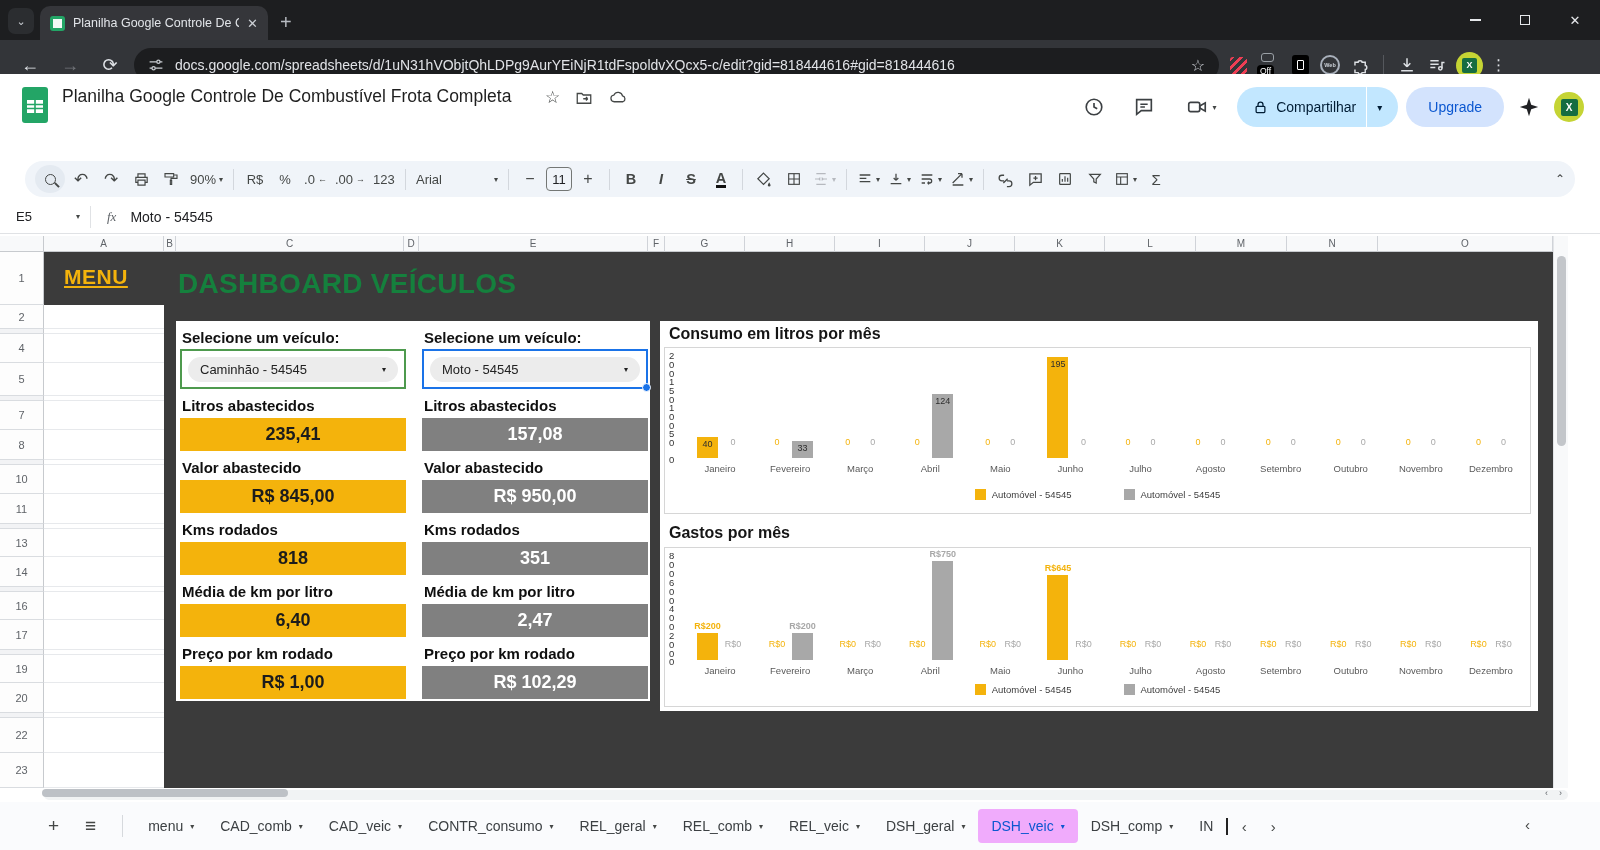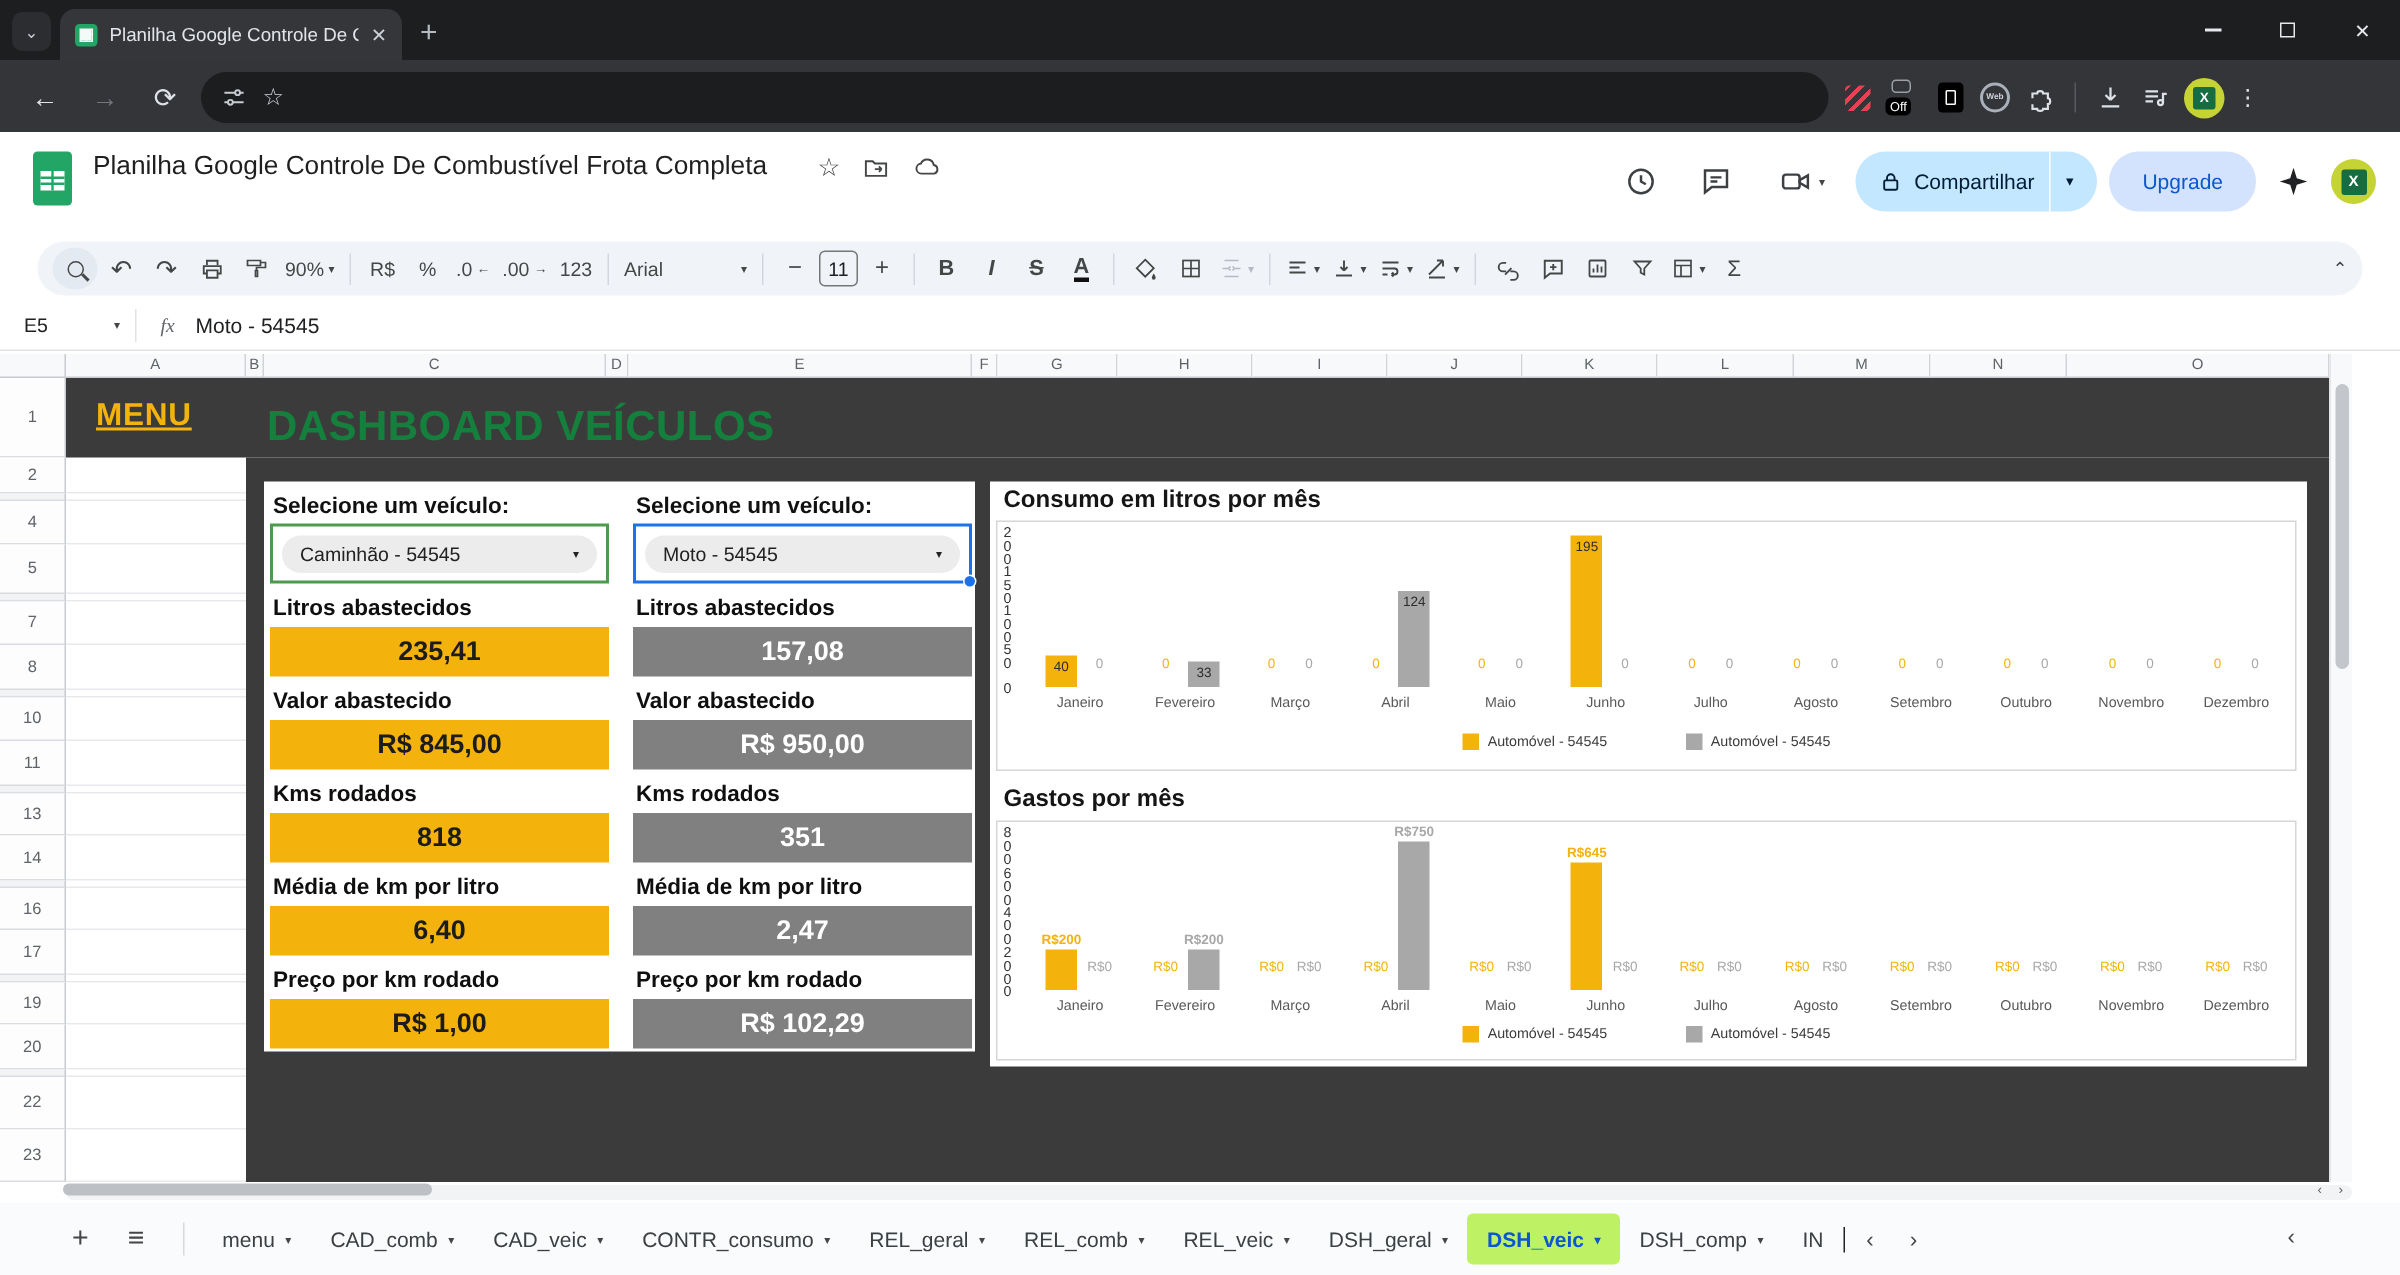--- a/index.html
+++ b/index.html
@@ -38,21 +38,21 @@
   #ext-off .badge{position:absolute;left:0;bottom:0;background:#000;color:#fff;font-size:8.5px;font-weight:normal;border-radius:4px;padding:1px 3px;}
   #ext-black{width:17px;height:20px;background:#000;border-radius:3px;display:flex;align-items:center;justify-content:center;}
   #ext-black span{width:7px;height:10px;border:1.3px solid #fff;border-radius:1px;display:block;}
   #ext-web{width:20px;height:20px;border-radius:50%;border:2px solid #a9b0bb;color:#cdd2d9;font-size:5.5px;display:flex;align-items:center;justify-content:center;font-weight:bold;}
   .divider-v{width:1px;height:20px;background:#55585d;margin:0 4px;}
   #avatar-chrome{width:27px;height:27px;border-radius:50%;background:#c5d434;display:flex;align-items:center;justify-content:center;}
   #avatar-chrome i{width:15px;height:15px;background:#156d41;border-radius:2px;color:#fff;font-style:normal;font-size:9px;font-weight:bold;display:flex;align-items:center;justify-content:center;}
   #kebab{color:#dee1e5;font-size:15px;letter-spacing:0;}
 
   
-  #gheader{position:absolute;left:0;top:88px;width:1600px;height:58px;background:#fff;}
+  #gheader{position:absolute;left:0;top:74px;width:1600px;height:58px;background:#fff;}
   #slogo{position:absolute;left:21px;top:12px;}
   #doc-title{position:absolute;left:62px;top:12px;font-size:17.5px;color:#1f1f1f;white-space:nowrap;}
   #title-icons{position:absolute;left:545px;top:13px;display:flex;gap:15px;color:#444746;align-items:center;}
   #menubar{position:absolute;left:56px;top:36px;display:flex;}
   .menu-item{padding:4px 9px;font-size:14px;color:#1f1f1f;border-radius:6px;}
   #hdr-right{position:absolute;right:16px;top:10px;height:46px;display:flex;align-items:center;gap:8px;}
   .hic{width:42px;height:42px;display:flex;align-items:center;justify-content:center;color:#3c4043;}
   #share-btn{height:40px;border-radius:20px;background:#c2e7ff;display:flex;align-items:center;padding:0 6px 0 16px;color:#001d35;text-align:center;}
   #share-btn .lbl{font-size:14px;font-weight:500;margin:0 10px 0 8px;}
   #share-btn .sep{width:1px;height:40px;background:#fff;}
@@ -143,21 +143,21 @@
   
   #hscroll{position:absolute;left:0;top:788px;width:1600px;height:14px;background:#fff;}
   #hscroll .track{position:absolute;left:44px;right:32px;top:2px;height:10px;background:#f1f3f4;border-radius:5px;}
   #hscroll .thumb{position:absolute;left:42px;top:1px;width:246px;height:8px;background:#bdc1c6;border-radius:4px;}
   #hscroll .hbtn{position:absolute;top:0;font-size:9px;color:#5f6368;}
   #tabbar{position:absolute;left:0;top:802px;width:1600px;height:48px;background:#fafbfd;display:flex;align-items:center;padding-left:48px;}
   .bar-ic{color:#444746;font-size:19px;margin-right:26px;}
   #tabbar .vline{width:1px;height:22px;background:#d6d9dd;margin-right:12px;}
   .sheet-tab{display:flex;align-items:center;gap:7px;height:34px;padding:0 13px;font-size:14px;color:#3c4043;font-weight:500;border-radius:4px;white-space:nowrap;}
   .sheet-tab .car8{color:#444746;}
-  .sheet-tab.active{background:#bef264;color:#0b57d0;font-weight:bold;}
+  .sheet-tab.active{background:#f0abfc;color:#0b57d0;font-weight:normal;}
   .sheet-tab.active .car8{color:#0b57d0;}
   #tab-cursor{width:1.5px;height:17px;background:#222;margin:0 2px 0 0;}
   .tab-nav{color:#444746;font-size:15px;margin:0 12px;}
   #panel-collapse{position:absolute;right:70px;top:14px;color:#444746;font-size:15px;}
 </style>
 </head>
 <body>
 
 <div id="tabstrip">
   <div id="tabsearch">
@@ -185,20 +185,21 @@
   <div class="nav-ic dim">→</div>
   <div class="nav-ic">⟳</div>
   <div id="omnibox">
     <svg width="16" height="16" viewBox="0 0 20 20">
         <g stroke="#c7cbd1" stroke-width="1.6" fill="none">
           <path d="M2 6h9M15 6h3M2 14h3M9 14h9"></path>
           <circle cx="13" cy="6" r="2"></circle>
           <circle cx="7" cy="14" r="2"></circle>
         </g>
       </svg>
+    <span id="url-text">docs.google.com/spreadsheets/d/1uN31hVObjtQhLDPg9AurYEiNjR1tdFspoldvXQcx5-c/edit?gid=818444616#gid=818444616</span>
     <span id="omni-star">☆</span>
   </div>
   <div class="ext">
       <div id="ext-red"></div>
     </div>
   <div class="ext" id="ext-off">
     <span class="cam"></span>
       <span class="badge">Off</span>
   </div>
   <div class="ext">

